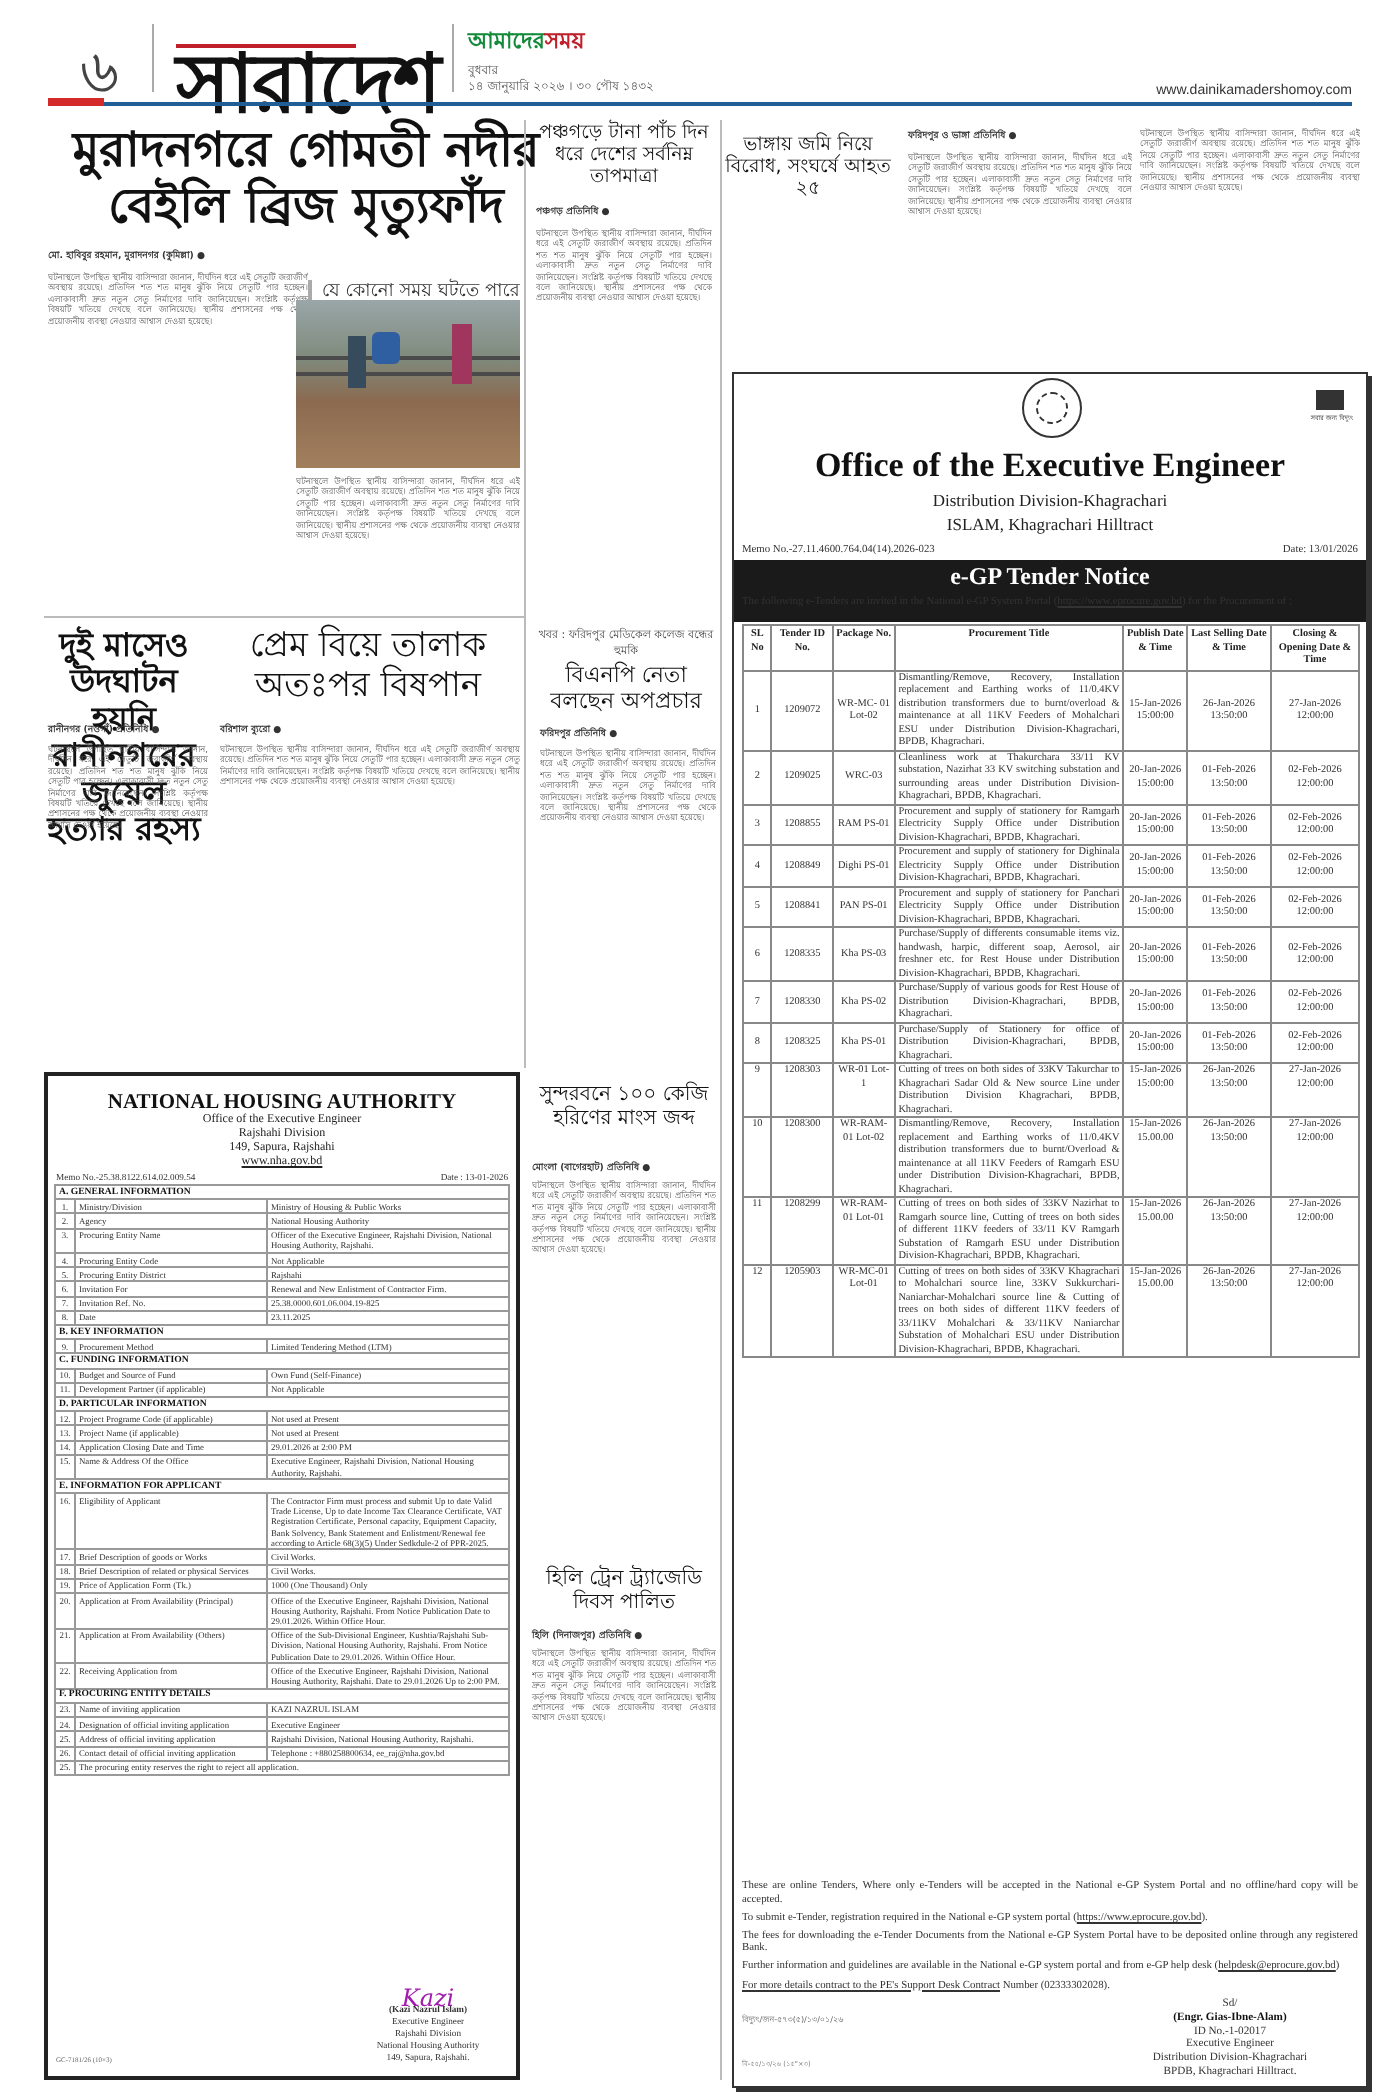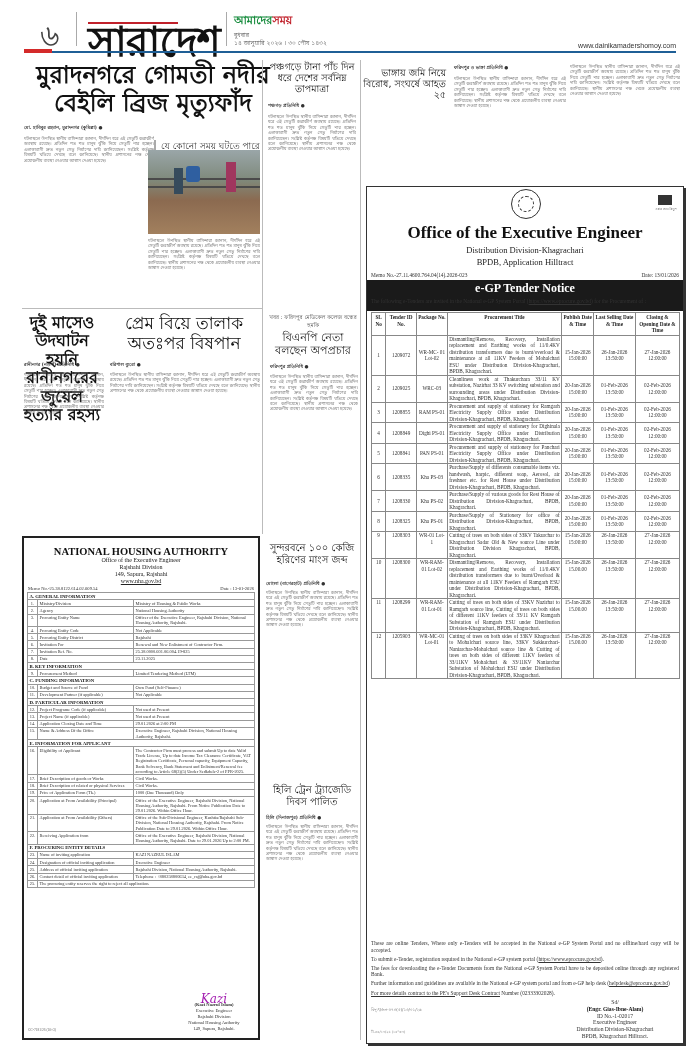--- a/index.html
+++ b/index.html
@@ -57,21 +57,21 @@
   .s5-body { position: absolute; left: 268px; top: 108px; width: 88px; height: 200px; }
 
   .s6-head { position: absolute; left: 264px; top: 542px; width: 96px; font-size: 10px; }
   .s6-byline { position: absolute; left: 266px; top: 580px; width: 92px; }
   .s6-body { position: absolute; left: 266px; top: 586px; width: 92px; height: 196px; }
   .s7-head { position: absolute; left: 264px; top: 784px; width: 96px; font-size: 10px; }
   .s7-byline { position: absolute; left: 266px; top: 814px; width: 92px; }
   .s7-body { position: absolute; left: 266px; top: 820px; width: 92px; height: 212px; }
 
   
-  .s8-head { position: absolute; left: 362px; top: 68px; width: 84px; font-size: 9.5px; text-align: right; }
+  .s8-head { position: absolute; left: 362px; top: 68px; width: 84px; font-size: 9.5px; }
   .s8-byline { position: absolute; left: 454px; top: 64px; width: 110px; }
   .s8-body1 { position: absolute; left: 454px; top: 70px; width: 112px; height: 94px; }
   .s8-body2 { position: absolute; left: 570px; top: 64px; width: 110px; height: 100px; }
 
   
   .nha { position: absolute; left: 22px; top: 536px; width: 238px; height: 504px; border: 2px solid #222; padding: 2px 3px; }
   .nha-title { text-align: center; font-size: 10.5px; font-weight: bold; color: #111; margin-top: 6px; }
   .nha-sub { text-align: center; font-size: 6px; line-height: 7px; color: #222; }
   .nha-link { text-decoration: underline; }
   .nha-banner { background: #111; color: #fff; text-align: center; font-weight: bold; font-size: 12px; margin: 2px -3px 1px; padding: 1px 0 2px; letter-spacing: 0.5px; }
@@ -358,21 +358,21 @@
 <div class="egp">
   <div class="egp-logo">
       <div class="egp-logo-inner"></div>
     </div>
   <div class="egp-badge">
     <div class="box"></div>
     <div class="lbl">সবার জন্য বিদ্যুৎ</div>
   </div>
   <div class="egp-office">Office of the Executive Engineer</div>
   <div class="egp-div">Distribution Division-Khagrachari</div>
-  <div class="egp-bpdb">BPDB, Application Hilltract</div>
+  <div class="egp-bpdb">ISLAM, Khagrachari Hilltract</div>
   <div class="egp-memo">Memo No.-27.11.4600.764.04(14).2026-023</div>
   <div class="egp-date">Date: 13/01/2026</div>
   <div class="egp-banner">e-GP Tender Notice</div>
   <div class="egp-intro">
     <span>The following e-Tenders are invited in the National e-GP System Portal (</span><a class="u">https://www.eprocure.gov.bd</a><span>) for the Procurement of :</span>
   </div>
   <div class="egp-tablewrap">
     <table class="egp-table">
       <thead>
         <tr>

